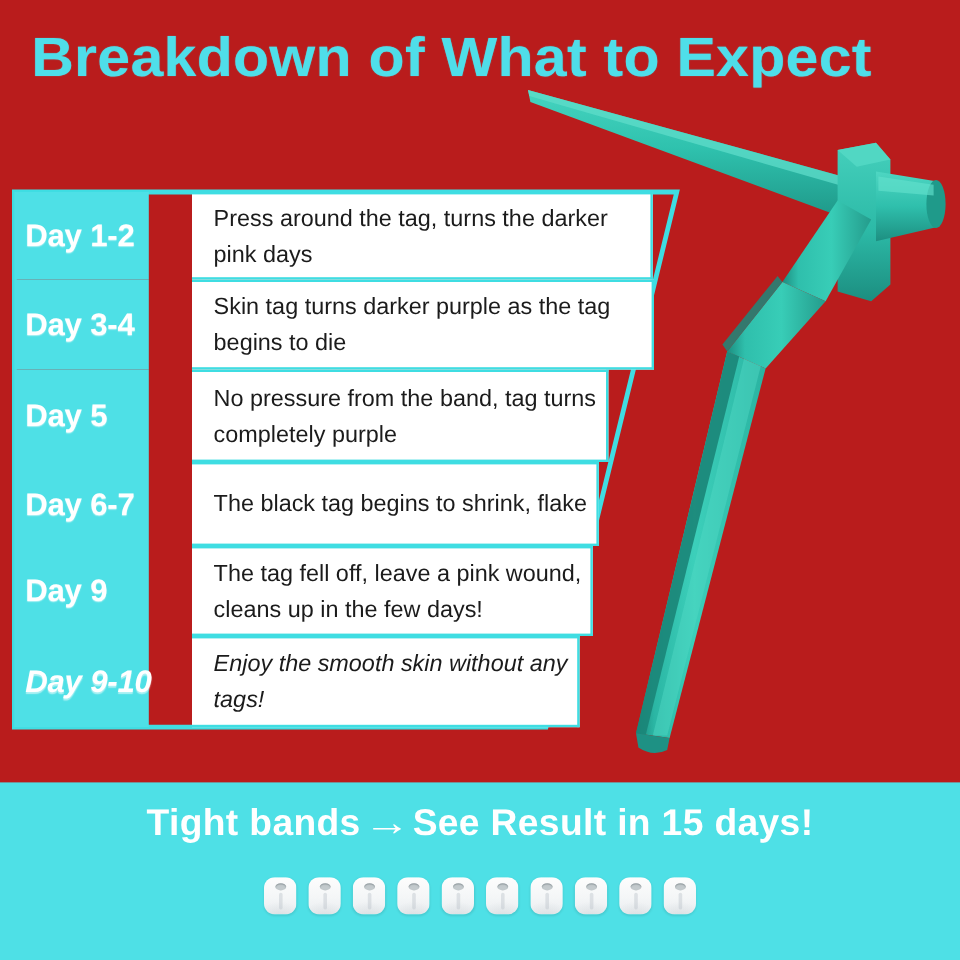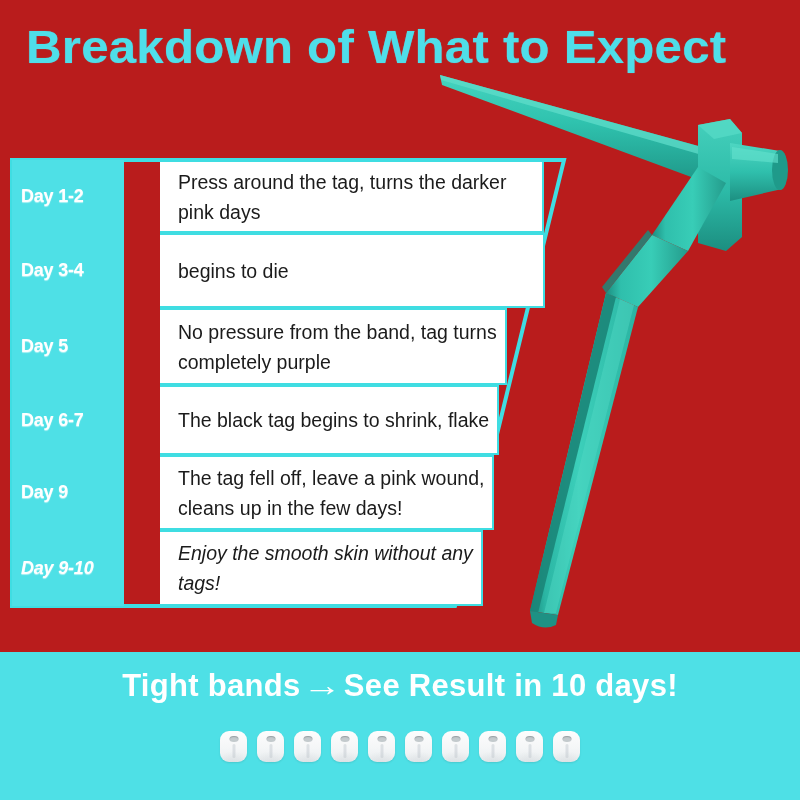--- a/index.html
+++ b/index.html
@@ -68,21 +68,21 @@
     flex: 0 0 112px;
     background: #4EE0E6;
     display: flex;
     align-items: center;
     justify-content: flex-start;
     box-sizing: border-box;
     padding-left: 9px;
   }
   .daylabel {
     font-family: "Liberation Sans Narrow", "Liberation Sans", sans-serif;
-    font-size: 18px;
+    font-size: 26px;
     font-weight: bold;
     color: #ffffff;
     white-space: nowrap;
     text-shadow: 0 1px 1px rgba(255,255,255,0.55);
     letter-spacing: -0.2px;
   }
   .textcell {
     flex: 1 1 auto;
     background: #ffffff;
     border: 2px solid #3FDDE2;
@@ -203,20 +203,21 @@
           <div class="textcell">
             <div class="line">Press around the tag, turns the darker</div>
             <div class="line">pink days</div>
           </div>
         </div>
         <div class="row" style="top: 73px; height: 75px; width: 533px;">
           <div class="daycell">
             <span class="daylabel">Day 3-4</span>
           </div>
           <div class="textcell">
+            <div class="line">Skin tag turns darker purple as the tag</div>
             <div class="line">begins to die</div>
           </div>
         </div>
         <div class="row" style="top: 148px; height: 77px; width: 495.011px;">
           <div class="daycell">
             <span class="daylabel">Day 5</span>
           </div>
           <div class="textcell">
             <div class="line">No pressure from the band, tag turns</div>
             <div class="line">completely purple</div>
@@ -298,21 +299,21 @@
 
     <path d="M176,238 L208,252 L128,560 L100,556 Z" fill="url(#gHandle)"></path>
     <path d="M176,238 L186,242 L108,558 L100,556 Z" fill="#1B8578" opacity="0.9"></path>
     <path d="M190,244 L204,250 L126,558 L114,558 Z" fill="#52DAC6" opacity="0.45"></path>
 
     <path d="M100,556 L128,560 L126,570 Q114,576 102,568 Z" fill="#1E9184"></path>
   </svg>
 
   <div id="banner">
     <div id="banner-text">
-      <span>Tight bands</span><span class="arrow">→</span><span>See Result in 10 days!</span>
+      <span>Tight bands</span><span class="arrow">→</span><span>See Result in 15 days!</span>
     </div>
   </div>
   <div id="bands">
       <div class="band">
         <div class="hole"></div>
         <div class="crease"></div>
       </div>
       <div class="band">
         <div class="hole"></div>
         <div class="crease"></div>

